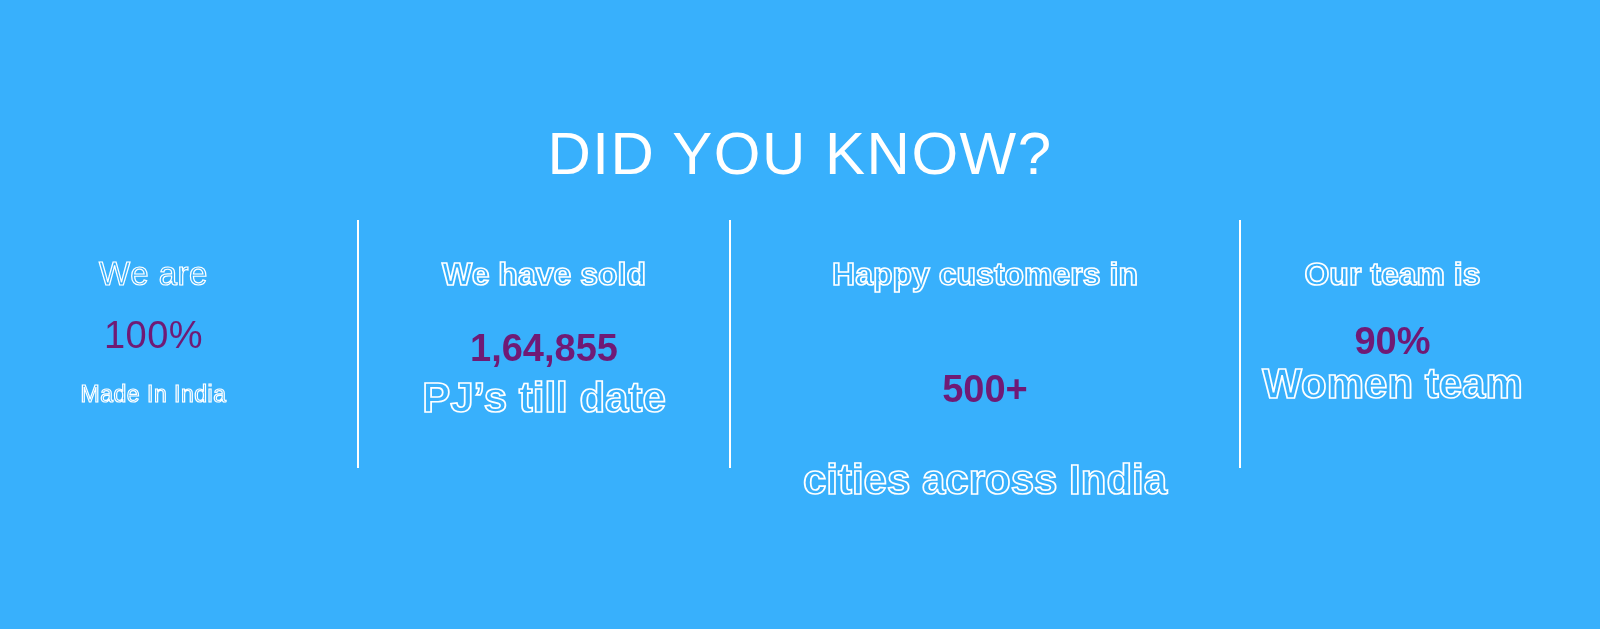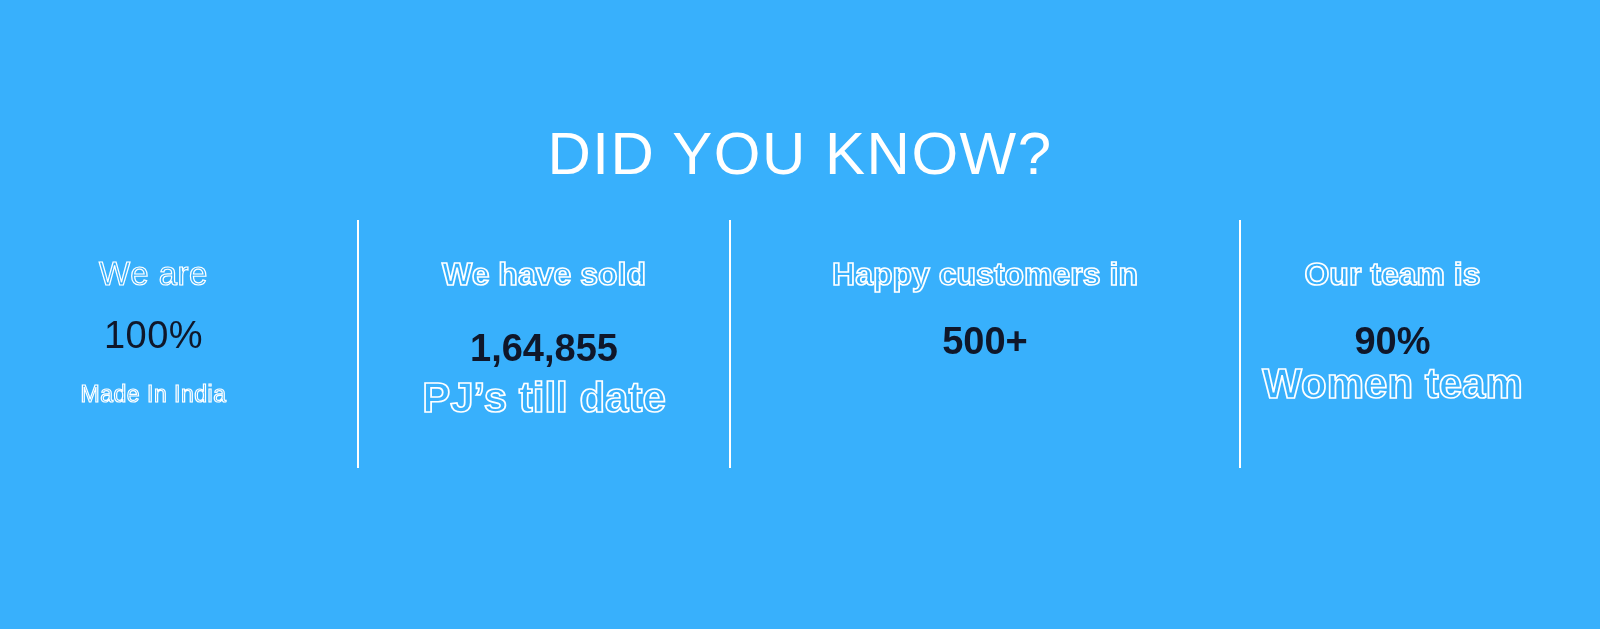--- a/index.html
+++ b/index.html
@@ -55,21 +55,21 @@
     flex-direction: column;
     align-items: center;
     justify-content: flex-start;
     box-sizing: border-box;
     padding-top: 34px;
   }
 
   
   .col-1 { left: 0px;    width: 307px; }
   .col-2 { left: 359px;  width: 370px; gap: 7px; }
-  .col-3 { left: 731px;  width: 508px; }
+  .col-3 { left: 731px;  width: 508px; gap: 48px; }
   .col-4 { left: 1241px; width: 303px; }
 
   
   .divider {
     position: absolute;
     top: 0;
     width: 2px;
     height: 248px;
     background: #ffffff;
   }
@@ -85,21 +85,21 @@
 
   
   .outline {
     color: transparent;
     -webkit-text-stroke: 1.6px #ffffff;
     text-shadow: none;
   }
 
   
   .solid {
-    color: #0f172a;
+    color: #701a75;
   }
 
   
   .col-1 .line {
     font-weight: 400;
     letter-spacing: 0.5px;
   }
   .col-1 .lead  { font-size: 33px; line-height: 40px; }
   .col-1 .value { font-size: 38px; line-height: 46px; margin-top: 18px; }
   .col-1 .tail  { font-size: 23px; line-height: 40px; margin-top: 16px; }
@@ -136,20 +136,21 @@
 
     <div class="col col-2">
       <div class="line lead outline">We have sold</div>
       <div class="line value solid">1,64,855</div>
       <div class="line tail outline">PJ’s till date</div>
     </div>
 
     <div class="col col-3">
       <div class="line lead outline">Happy customers in</div>
       <div class="line value solid">500+</div>
+      <div class="line tail outline">cities across India</div>
     </div>
 
     <div class="col col-4">
       <div class="line lead outline">Our team is</div>
       <div class="line value solid">90%</div>
       <div class="line tail outline">Women team</div>
     </div>
 
     <div class="divider divider-1"></div>
     <div class="divider divider-2"></div>

